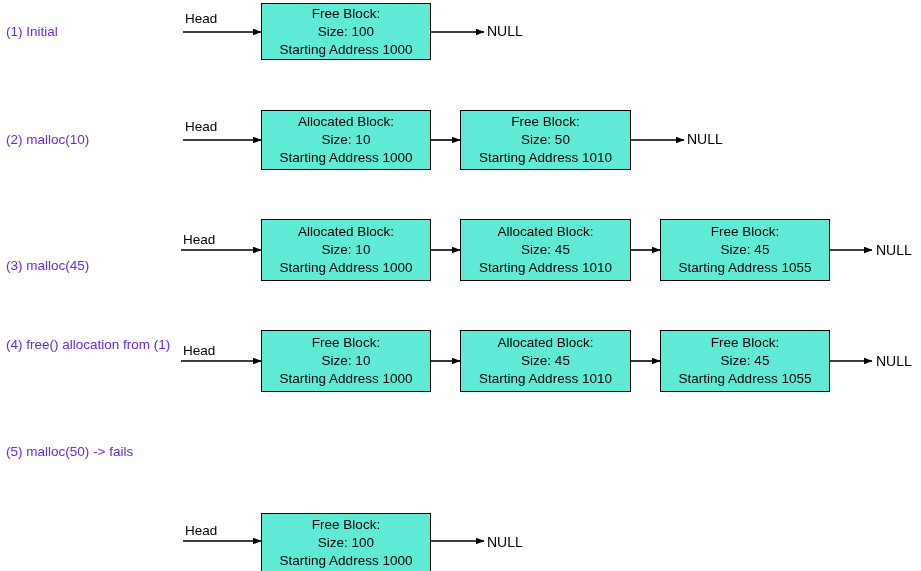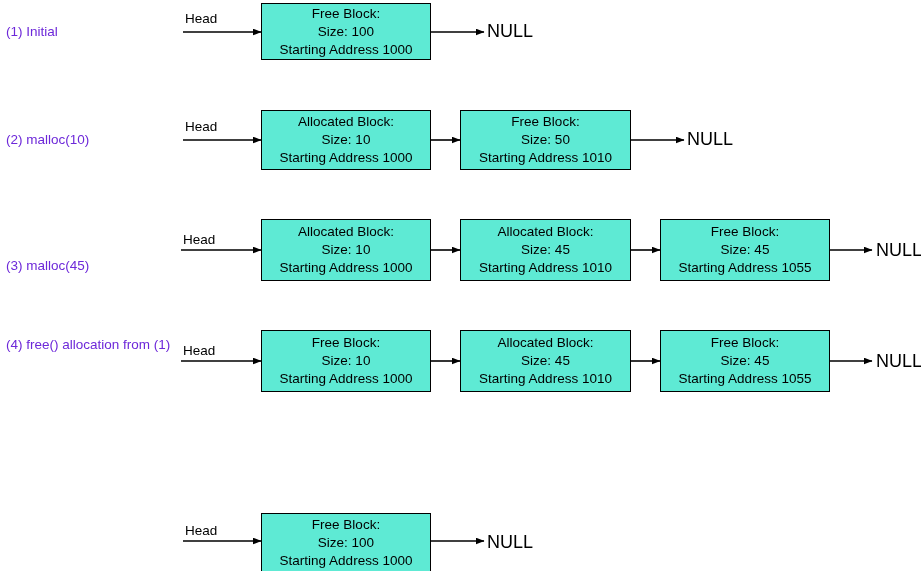--- a/index.html
+++ b/index.html
@@ -42,21 +42,21 @@
   .head-label {
     position: absolute;
     font-size: 13.5px;
     line-height: 15px;
     color: #000000;
     white-space: nowrap;
   }
 
   .null-label {
     position: absolute;
-    font-size: 18px;
+    font-size: 14px;
     line-height: 15px;
     color: #000000;
     white-space: nowrap;
   }
 
   .block {
     position: absolute;
     box-sizing: border-box;
     border: 1.6px solid #000000;
     background: #5eead4;
@@ -178,20 +178,23 @@
       <div class="line">Starting Address 1010</div>
     </div>
     <div class="block" style="left:660px;top:1px;width:170px;height:62px;">
       <div class="line">Free Block:</div>
       <div class="line">Size: 45</div>
       <div class="line">Starting Address 1055</div>
     </div>
     <div class="null-label" style="left:876px;top:25px;">NULL</div>
   </div>
 
+  <div class="row" style="top:441px;height:70px;">
+    <div class="step-label" style="top:3px;">(5) malloc(50) -&gt; fails</div>
+  </div>
 
   <div class="row" style="top:511px;height:60px;">
     <div class="head-label" style="left:185px;top:12px;">Head</div>
     <div class="block" style="left:261px;top:2px;width:170px;height:60px;">
       <div class="line">Free Block:</div>
       <div class="line">Size: 100</div>
       <div class="line">Starting Address 1000</div>
     </div>
     <div class="null-label" style="left:487px;top:24px;">NULL</div>
   </div>

